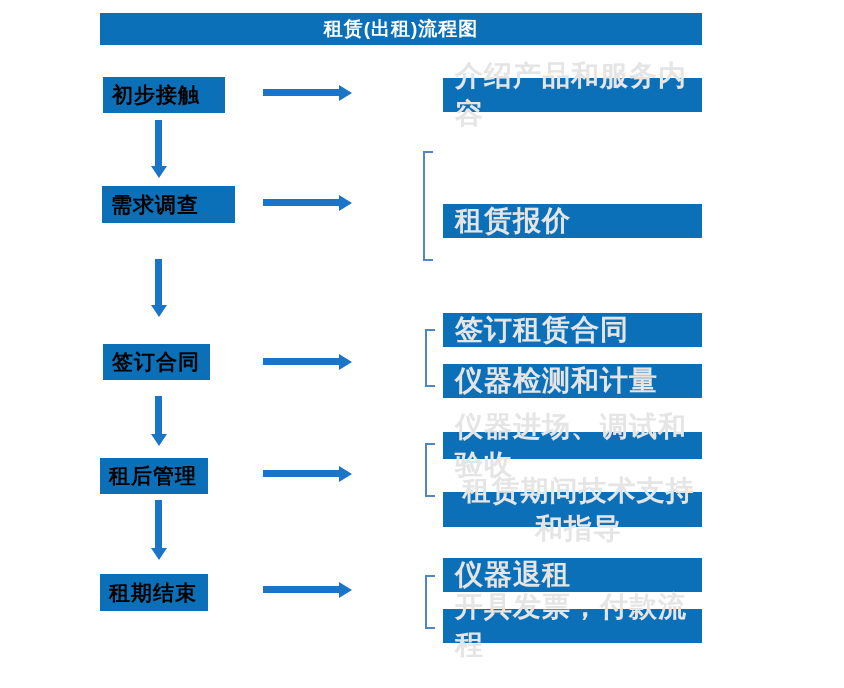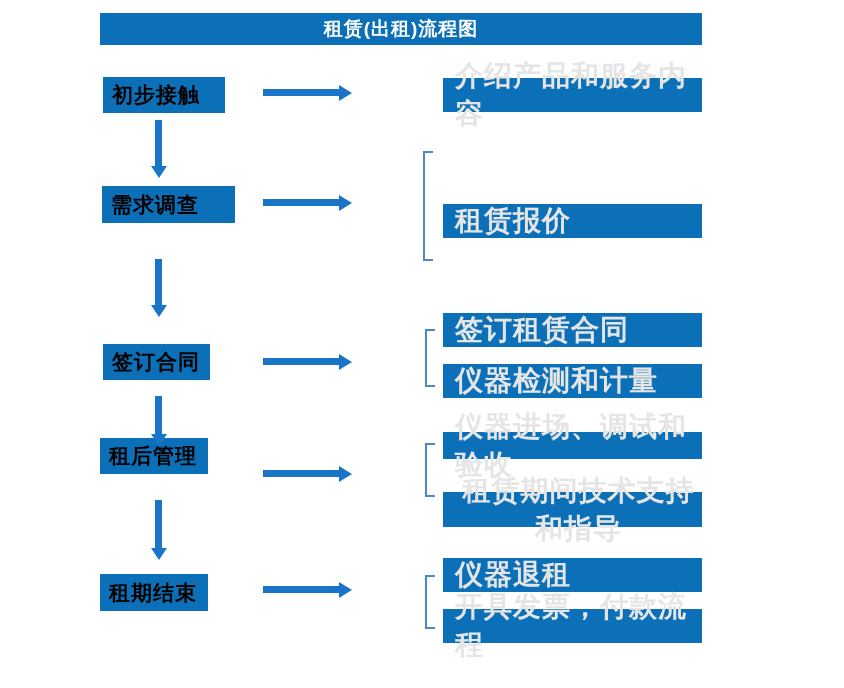--- a/index.html
+++ b/index.html
@@ -87,21 +87,21 @@
 </head>
 <body style="background: rgb(255, 255, 255);">
 
 <div class="canvas">
 
   <div class="title-bar">租赁(出租)流程图</div>
 
   <div class="stage-box" style="left:103px; top:77px;  width:122px; height:36px;">初步接触</div>
   <div class="stage-box" style="left:102px; top:186px; width:133px; height:37px;">需求调查</div>
   <div class="stage-box" style="left:103px; top:344px; width:107px; height:36px;">签订合同</div>
-  <div class="stage-box" style="left:100px; top:438px; width:108px; height:36px;">租后管理</div>
+  <div class="stage-box" style="left:100px; top:458px; width:108px; height:36px;">租后管理</div>
   <div class="stage-box" style="left:100px; top:574px; width:108px; height:37px;">租期结束</div>
 
   <div class="detail-box" style="top:78px;">介绍产品和服务内容</div>
   <div class="detail-box" style="top:204px;">租赁报价</div>
   <div class="detail-box" style="top:313px;">签订租赁合同</div>
   <div class="detail-box" style="top:364px;">仪器检测和计量</div>
   <div class="detail-box" style="top:424px; height:27px;margin-top:8px;">仪器进场、调试和验收</div>
   <div class="detail-box" style="top:492px; height:35px;text-align:center;">租赁期间技术支持和指导</div>
   <div class="detail-box" style="top:558px;">仪器退租</div>
   <div class="detail-box" style="top:609px;">开具发票，付款流程</div>

